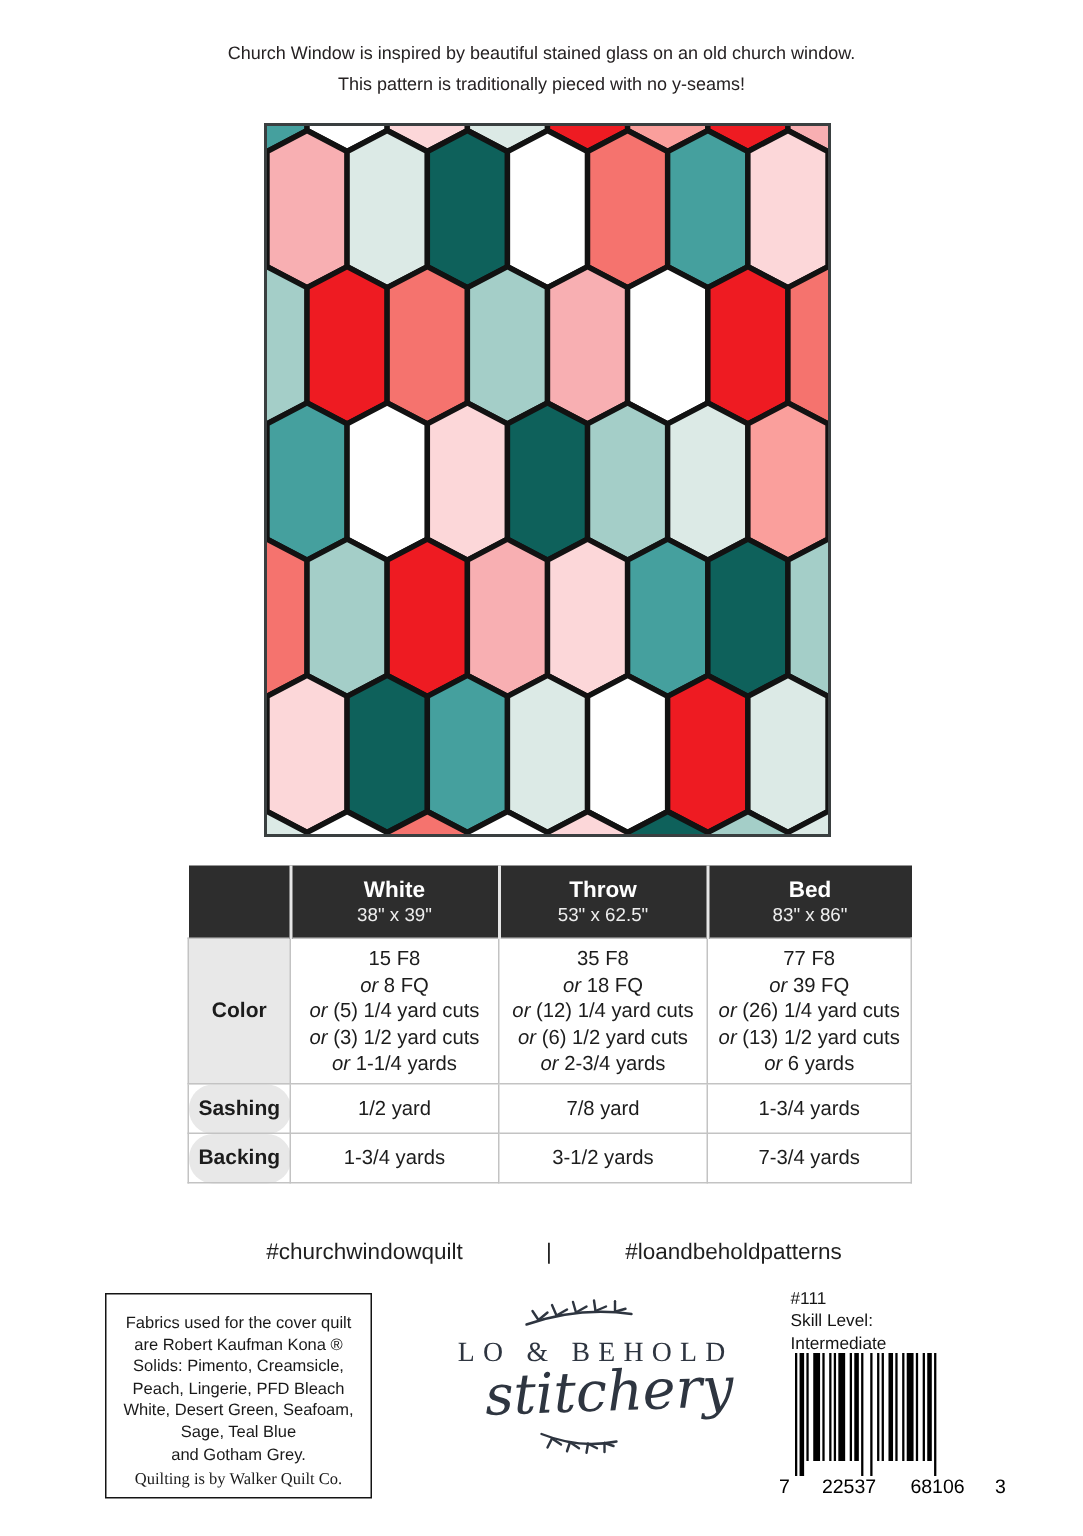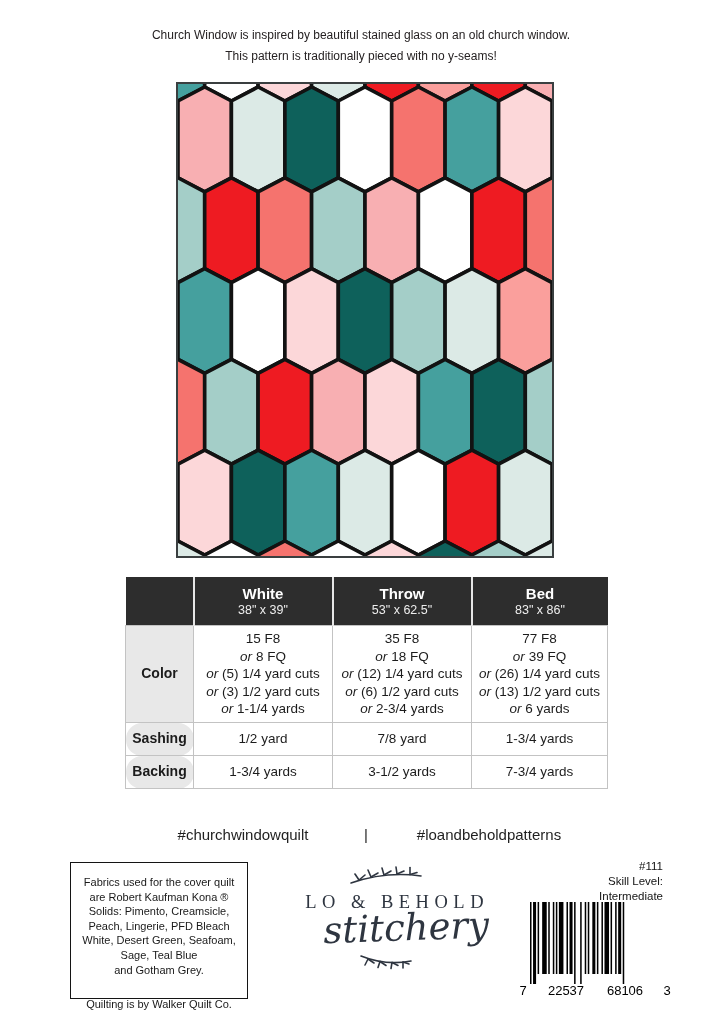--- a/index.html
+++ b/index.html
@@ -39,30 +39,30 @@
   
   .hashtags{position:absolute;left:125px;top:826px;width:482px;display:grid;
             grid-template-columns:236px 10px 236px;font-size:15px;color:#1f1f1f;}
   .hashtags span{text-align:center;}
 
   
   .fabric-box{position:absolute;left:70px;top:862px;width:178px;height:137px;
               box-sizing:border-box;border:1.5px solid #141414;padding:12px 4px 0 4px;
               text-align:center;font-size:11px;line-height:14.6px;color:#191919;}
   .fabric-box .note{white-space:pre-line;}
-  .fabric-box .quilting{margin-top:20px;white-space:pre-line;}
+  .fabric-box .quilting{margin-top:2px;white-space:pre-line;font-family:Liberation Serif, serif;}
 
   .logo{position:absolute;left:283px;top:864px;width:206px;text-align:right;color:#333a44;}
   .logo .laurel{display:block;margin:0 auto;}
   .logo-name{display:block;margin-top:4px;font-family:"Liberation Serif", serif;
              font-size:18.5px;letter-spacing:5.5px;color:#2e3540;}
   .logo-script{display:block;margin-top:-6px;font-family:"DejaVu Serif", serif;
                font-style:italic;font-size:37px;color:#2e3540;transform:rotate(-2deg);}
 
-  .skill{position:absolute;left:527px;top:859px;width:136px;text-align:right;
+  .skill{position:absolute;left:527px;top:859px;width:136px;text-align:left;
          font-size:11.5px;line-height:15px;color:#141414;white-space:pre-line;}
   .barcode{position:absolute;left:518px;top:902px;width:154px;height:96px;}
   .barcode text{font-family:"Liberation Sans", sans-serif;font-size:13px;fill:#000;}
 </style>
 </head>
 <body>
 
 <div class="page">
 
   <div class="intro">Church Window is inspired by beautiful stained glass on an old church window.

